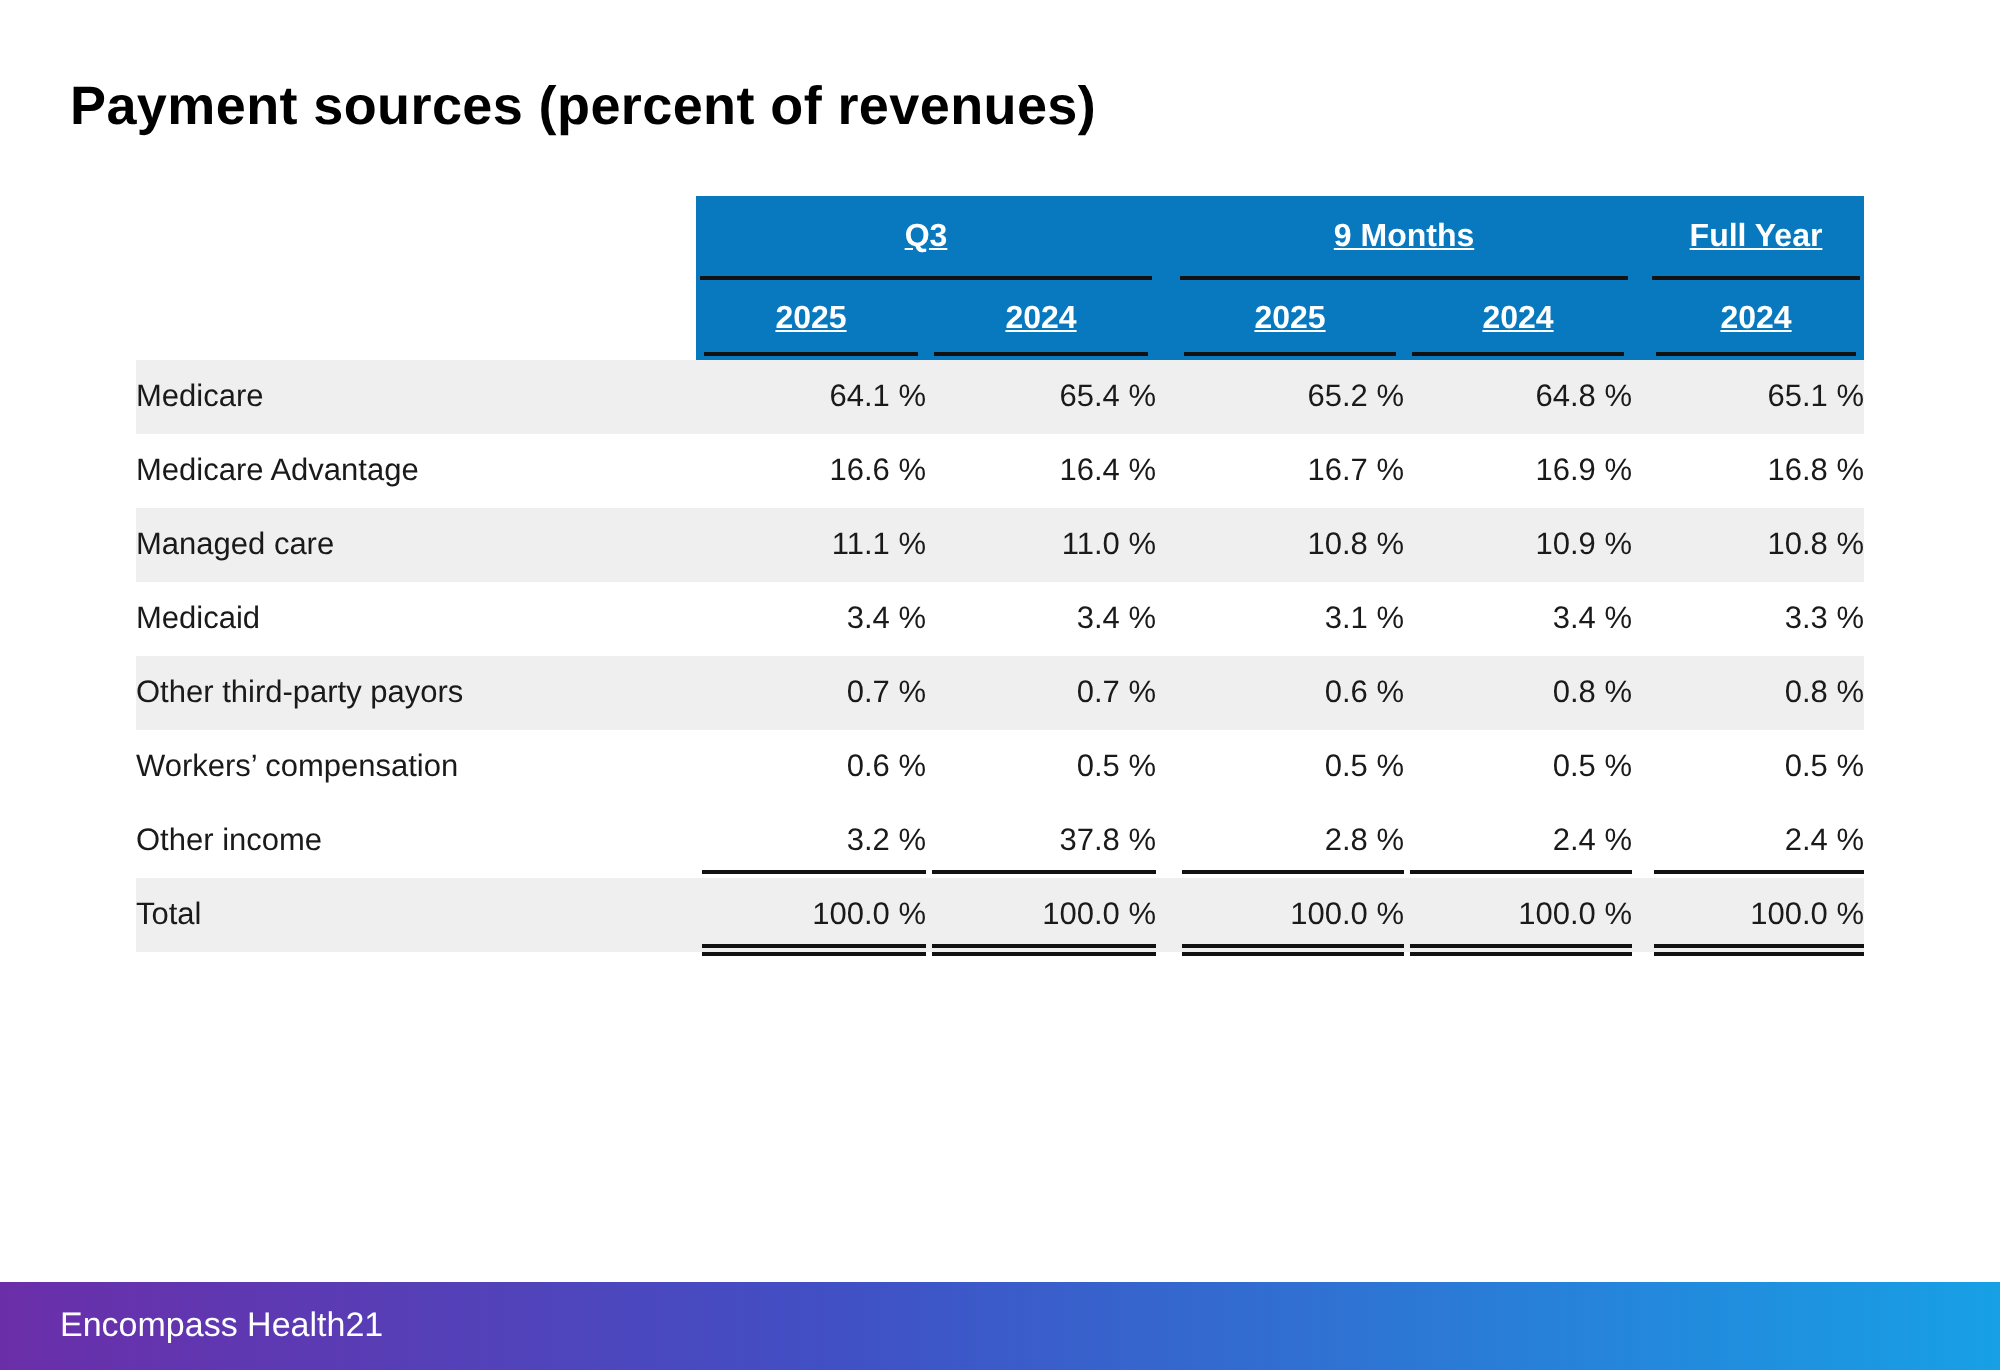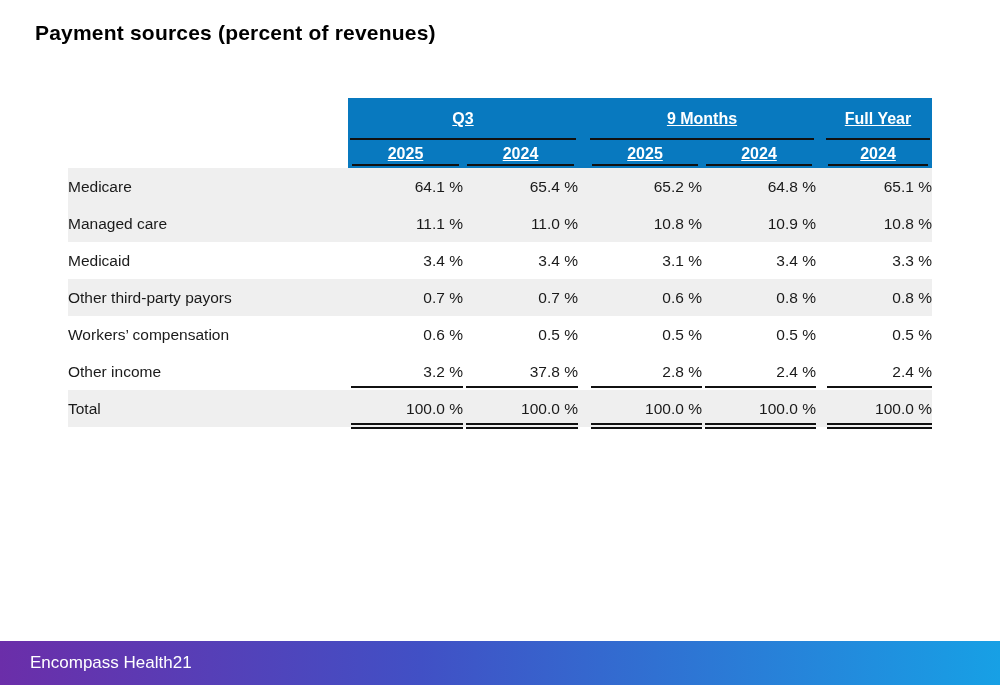--- a/index.html
+++ b/index.html
@@ -5,34 +5,34 @@
   html, body { margin: 0; padding: 0; }
   body {
     width: 1000px; height: 685px; position: relative;
     background: #ffffff;
     font-family: "Liberation Sans", sans-serif;
     overflow: hidden;
   }
   .slide { position: absolute; inset: 0; background: #ffffff; }
 
   .title {
-    position: absolute; left: 35px; top: 21px;
-    font-size: 21px; font-weight: bold; color: #000000;
+    position: absolute; left: 35px; top: 38px;
+    font-size: 27px; font-weight: bold; color: #000000;
     letter-spacing: 0.2px; white-space: nowrap;
   }
 
   table.pay {
     position: absolute; left: 68px; top: 98px;
     width: 864px; table-layout: fixed;
     border-collapse: separate; border-spacing: 0;
     font-size: 15.5px; color: #1a1a1a;
   }
   table.pay td { height: 37px; position: relative; vertical-align: middle; padding: 0; }
   tr.grp-row td { height: 42px; }
-  tr.yr-row td { height: 28px; }
+  tr.yr-row td { height: 40px; }
 
   .blue {
     background: #0879BF; color: #ffffff;
     font-weight: bold; text-align: center; font-size: 16px; text-decoration: underline;
   }
   .grp::after {
     content: ""; position: absolute; left: 2px; right: 2px; bottom: 0;
     border-bottom: 2px solid #111111;
   }
   .yr::after {
@@ -107,20 +107,30 @@
       <td class="lbl">Medicare</td>
       <td class="val">64.1 %</td>
       <td class="val">65.4 %</td>
       <td></td>
       <td class="val">65.2 %</td>
       <td class="val">64.8 %</td>
       <td></td>
       <td class="val">65.1 %</td>
     </tr>
 
+    <tr>
+      <td class="lbl">Medicare Advantage</td>
+      <td class="val">16.6 %</td>
+      <td class="val">16.4 %</td>
+      <td></td>
+      <td class="val">16.7 %</td>
+      <td class="val">16.9 %</td>
+      <td></td>
+      <td class="val">16.8 %</td>
+    </tr>
 
     <tr class="stripe">
       <td class="lbl">Managed care</td>
       <td class="val">11.1 %</td>
       <td class="val">11.0 %</td>
       <td></td>
       <td class="val">10.8 %</td>
       <td class="val">10.9 %</td>
       <td></td>
       <td class="val">10.8 %</td>

